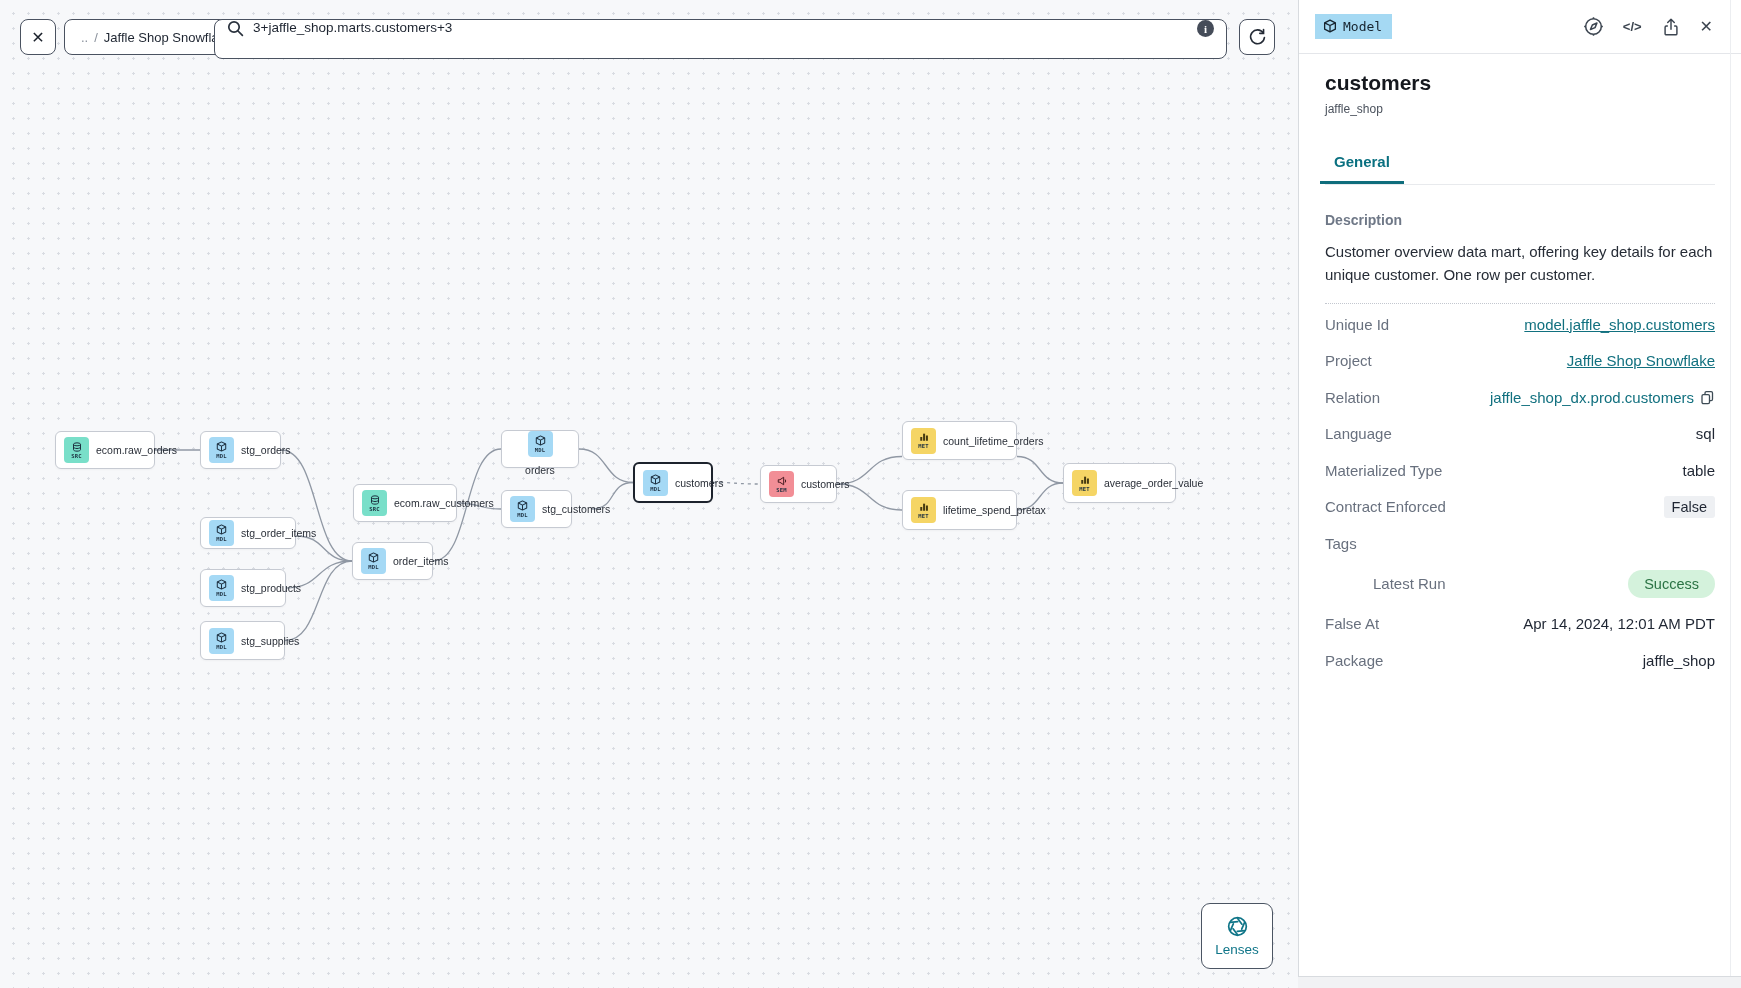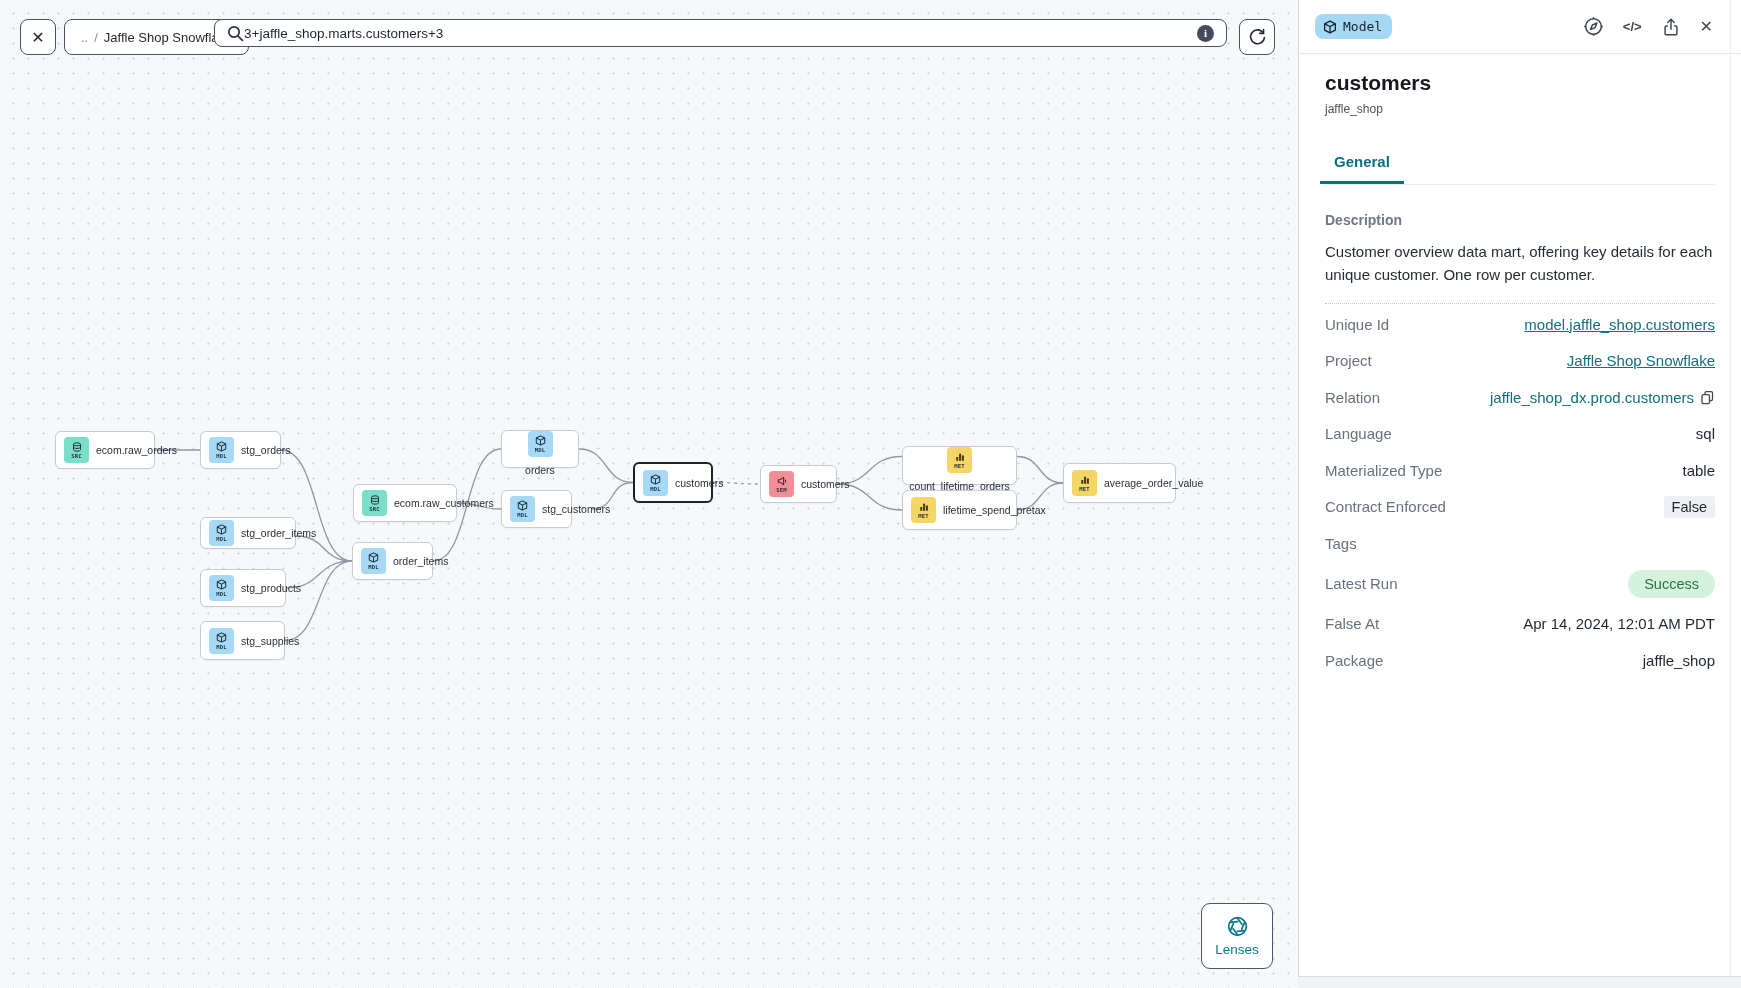--- a/index.html
+++ b/index.html
@@ -30,61 +30,61 @@
   .badge.SEM { background:#f28e96; }
   .badge.MET { background:#f5d565; }
 
   
   .tbtn { position:absolute; background:#fff; border:1.5px solid #4a5260; border-radius:8px;
     display:flex; align-items:center; justify-content:center; cursor:pointer; }
   .close-btn { left:20px; top:19px; width:36px; height:36px; font-size:16px; color:#1c222c; }
   .crumb { left:64px; top:19px; height:36px; padding:0 16px; gap:6px; font-size:13px; }
   .crumb .dim { color:#8a919c; }
   .crumb .strong { color:#1d2430; }
-  .searchbar { position:absolute; left:214px; top:19px; width:1013px; height:28px;
+  .searchbar { position:absolute; left:214px; top:19px; width:1013px; height:40px;
     background:#fff; border:1.5px solid #4a5260; border-radius:8px;
-    display:flex; align-items:center; padding:0 12px; }
+    display:flex; align-items:flex-start; padding:0 12px; gap:9px; }
   .searchbar input { flex:1; border:none; outline:none; font-size:13.5px; color:#1d2430;
     font-family:"Liberation Sans", sans-serif; background:transparent; }
   .info-dot { width:17px; height:17px; border-radius:50%; background:#454c59; color:#fff;
     font-size:11px; font-weight:bold; display:flex; align-items:center; justify-content:center;
     font-family:"Liberation Serif", serif; }
   .refresh-btn { left:1239px; top:19px; width:36px; height:36px; }
 
   
   .lenses { position:absolute; left:1201px; top:903px; width:72px; height:66px;
     background:#fff; border:1px solid #4b5563; border-radius:9px; cursor:pointer;
     display:flex; flex-direction:column; align-items:center; justify-content:center; gap:4px; }
   .lenses .lbl { font-size:13.5px; color:#0f7588; }
 
   
   .panel { position:absolute; left:1298px; top:0; width:443px; height:977px;
     background:#fff; border-left:1px solid #d8dbdf; border-bottom:1px solid #d8dbdf; }
   .panel::after { content:""; position:absolute; top:0; right:10px; width:1px; height:100%;
     background:#eceef1; }
   .panel-header { height:54px; display:flex; align-items:center; justify-content:space-between;
     padding:0 28px 0 16px; border-bottom:1px solid #e4e6ea; }
-  .type-badge { background:#a5d9f3; border-radius:8px; padding:5px 10px 5px 8px;
-    display:flex; align-items:center; gap:6px;
+  .type-badge { background:#a5d9f3; border-radius:0; padding:5px 10px 5px 8px;
+    display:flex; gap:6px;
     font-family:"DejaVu Sans Mono", monospace; font-size:13px; color:#16232e; }
   .hicons { display:flex; align-items:center; gap:19px; }
   .hicon { cursor:pointer; display:flex; align-items:center; color:#3c4550;
     font-size:13px; font-weight:bold; }
   .panel-body { padding:0 26px; }
   .p-title { font-size:21px; font-weight:bold; color:#15181e; margin-top:17px; }
   .p-sub { font-size:12px; color:#4a515c; margin-top:7px; }
   .tabs { margin-top:37px; border-bottom:1px solid #e8eaed; display:flex; }
   .tab { font-size:15px; font-weight:bold; color:#0a7080; padding:0 14px 11px 14px;
     border-bottom:3px solid #0f6d7c; margin-left:-5px; cursor:pointer; }
   .sec-label { margin-top:27px; font-size:14px; font-weight:bold; color:#6f7887; }
   .desc { margin-top:13px; font-size:15px; line-height:1.5; color:#262c36;
     padding-bottom:17px; border-bottom:1px dotted #c3c7cf; }
   .rows { margin-top:2px; }
   .row { height:36.5px; display:flex; align-items:center; justify-content:space-between; }
-  .row.tall { height:44px; }
+  .row.tall { height:44px;margin-left:48px; }
   .row-label { font-size:15px; color:#68707e; }
   .row-value { font-size:15px; color:#1f2633; }
   .row-link { font-size:15px; color:#11707f; text-decoration:underline; cursor:pointer; }
   .accent { color:#11707f; }
   .copy-wrap { display:flex; align-items:center; gap:6px; }
   .copy-btn { cursor:pointer; display:flex; }
   .badge-false { background:#eef0f3; color:#1f2633; font-size:14.5px; padding:3px 8px; border-radius:3px; }
   .badge-success { background:#d4f2dc; color:#2a7344; font-size:14.5px; padding:6px 16px; border-radius:999px; }
 </style>
 </head>
@@ -213,21 +213,21 @@
       <div class="node" style="left: 760px; top: 465px; width: 77px; height: 38px;">
         <span class="badge SEM">
           <svg width="10" height="10" viewBox="0 0 12 12" fill="none" stroke="#471c22" stroke-width="1.2" stroke-linejoin="round">
             <path d="M1.5 4.5v3h2l4.5 3V1.5l-4.5 3z"></path>
             <path d="M9.8 4.2a3 3 0 010 3.6"></path>
           </svg>
           <span class="badge-label">SEM</span>
         </span>
         <span class="node-label">customers</span>
       </div>
-      <div class="node" style="left: 902px; top: 446px; width: 115px; height: 39px; flex-direction: column;">
+      <div class="node" style="left: 902px; top: 421px; width: 115px; height: 39px;">
         <span class="badge MET">
           <svg width="10" height="10" viewBox="0 0 12 12" fill="#453a10">
             <rect x="1.5" y="6" width="2.4" height="4.5"></rect>
             <rect x="4.9" y="2" width="2.4" height="8.5"></rect>
             <rect x="8.3" y="4.2" width="2.4" height="6.3"></rect>
           </svg>
           <span class="badge-label">MET</span>
         </span>
         <span class="node-label">count_lifetime_orders</span>
       </div>

